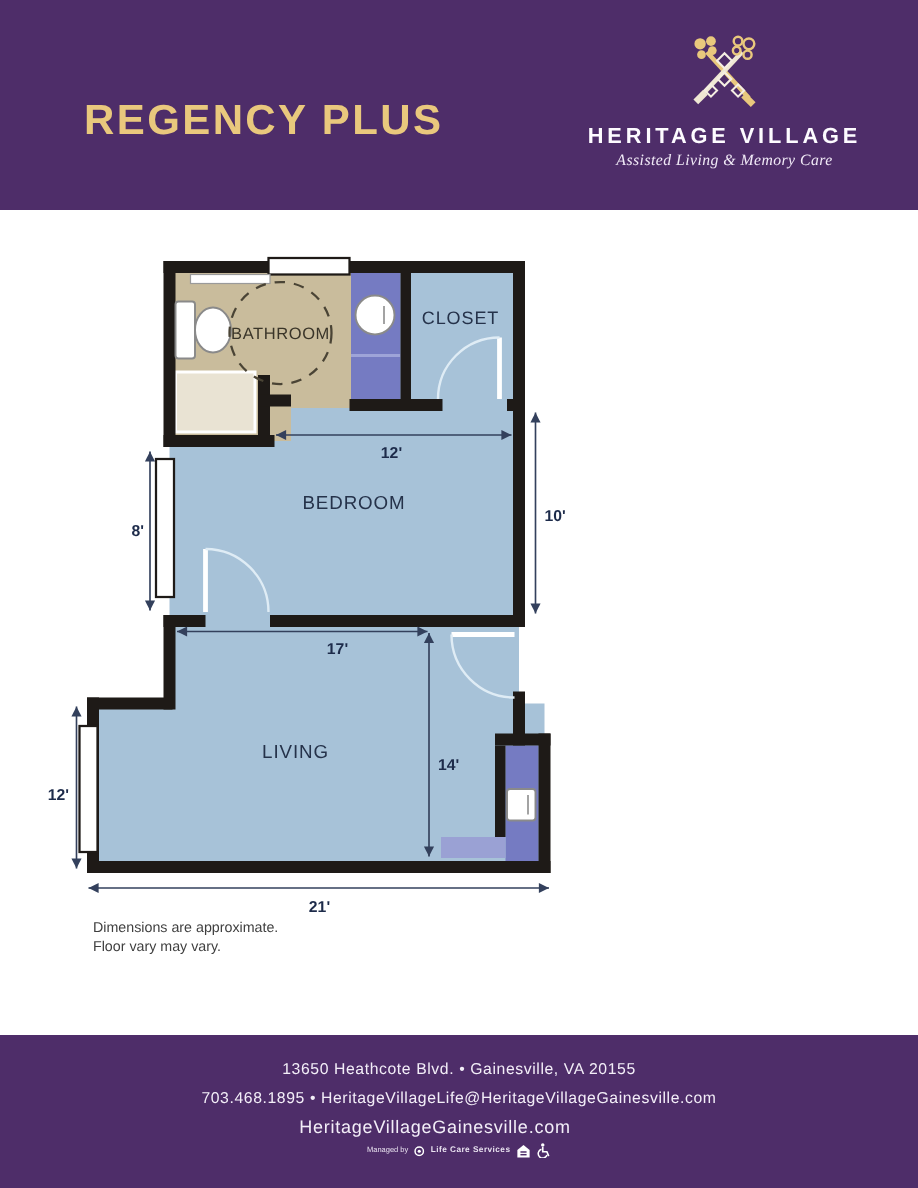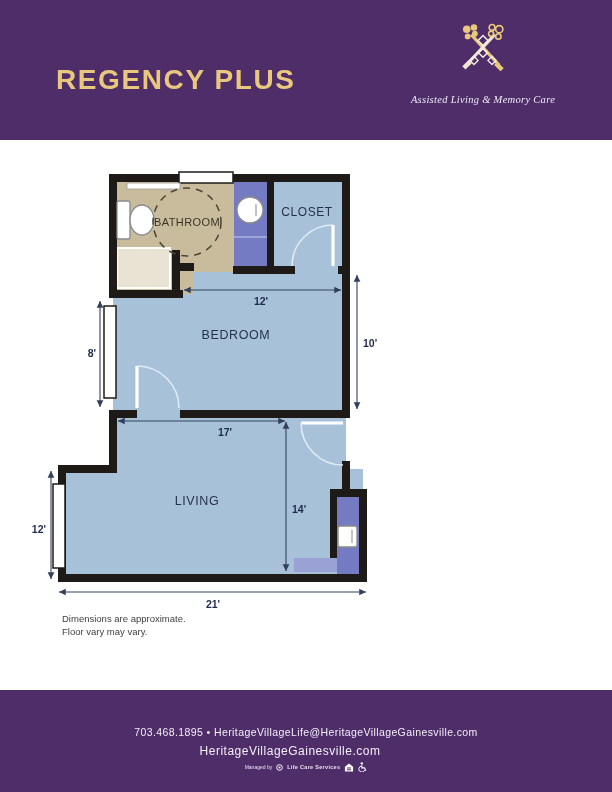--- a/index.html
+++ b/index.html
@@ -7,21 +7,21 @@
         font-family:"Liberation Sans",sans-serif;margin:0 auto;}
 
   
   .header{position:absolute;left:0;top:0;width:612px;height:140px;background:#4e2d69;}
   .plan-title{position:absolute;left:56px;top:64px;font-size:28px;font-weight:bold;
               color:#e9c87d;letter-spacing:1.6px;text-align:right;}
   .logo{position:absolute;left:383px;top:22px;width:200px;text-align:center;color:#fff;}
   .logo .keys{display:block;margin:0 auto;}
   .brand{font-size:14.5px;font-weight:600;letter-spacing:2.6px;color:#fdfbff;margin-top:5px;white-space:nowrap;}
   .tagline{font-family:"Liberation Serif",serif;font-style:italic;font-size:10.5px;
-           color:#f1eaf7;margin-top:16px;letter-spacing:0.3px;}
+           color:#f1eaf7;margin-top:3px;letter-spacing:0.3px;}
 
   
   .plan{position:absolute;left:30px;top:160px;}
   .room-label{font-family:"Liberation Sans",sans-serif;font-size:12.5px;fill:#25324a;letter-spacing:0.6px;}
   .bath-label{font-family:"Liberation Sans",sans-serif;font-size:11px;fill:#3a3529;letter-spacing:0.4px;}
   .dim-label{font-family:"Liberation Sans",sans-serif;font-size:10.5px;font-weight:bold;fill:#1d2b4a;}
   .dim-line{stroke:#33405c;stroke-width:1.1;}
   .wall{fill:#1e1a17;}
   .door{stroke:#ffffff;stroke-width:3.2;}
   .arc{stroke:#dfecf5;stroke-width:1.6;fill:none;}
@@ -67,20 +67,21 @@
         <circle cx="41" cy="13" r="2.8" fill="none" stroke="#e9c87d" stroke-width="1.8"></circle>
 
         <path d="M32 15 l5.5 5.5 -5.5 5.5 -5.5 -5.5 z" fill="none" stroke="#f4eee2" stroke-width="1.6"></path>
         <path d="M32 29 l5 5 -5 5 -5 -5 z" fill="none" stroke="#f4eee2" stroke-width="1.6"></path>
         <path d="M22 38 l4.5 4.5 -4.5 4.5 -4.5 -4.5 z" fill="none" stroke="#f4eee2" stroke-width="1.5"></path>
         <path d="M42 38 l4.5 4.5 -4.5 4.5 -4.5 -4.5 z" fill="none" stroke="#f4eee2" stroke-width="1.5"></path>
 
         <rect x="9" y="45" width="10" height="5" transform="rotate(-45 14 47)" fill="#efe7d3"></rect>
         <rect x="45" y="47" width="10" height="5" transform="rotate(45 50 49)" fill="#e9c87d"></rect>
       </svg>
+      <div class="brand">HERITAGE VILLAGE</div>
       <div class="tagline">Assisted Living &amp; Memory Care</div>
     </div>
   </div>
 
   <svg class="plan" width="350" height="480" viewBox="30 160 350 480">
     <defs>
       <marker id="da" viewBox="0 0 8 8" refX="7.5" refY="4" markerWidth="7" markerHeight="7" orient="auto-start-reverse">
         <path d="M7.5 4 L0.5 0.5 L0.5 7.5 z" fill="#33405c"></path>
       </marker>
     </defs>
@@ -166,20 +167,21 @@
     <text class="dim-label" x="46" y="533" text-anchor="end">12'</text>
     <text class="dim-label" x="213" y="608" text-anchor="middle">21'</text>
   </svg>
 
   <div class="notes">
     <div>Dimensions are approximate.</div>
     <div>Floor vary may vary.</div>
   </div>
 
   <div class="footer">
+    <div class="f-line1">13650 Heathcote Blvd. • Gainesville, VA 20155</div>
     <div class="f-line2">703.468.1895 • HeritageVillageLife@HeritageVillageGainesville.com</div>
     <div class="f-site">HeritageVillageGainesville.com</div>
     <div class="f-managed">
       <span>Managed by</span>
       <svg width="7" height="7" viewBox="0 0 10 10">
         <circle cx="5" cy="5" r="4" fill="none" stroke="#ffffff" stroke-width="1.4"></circle>
         <circle cx="5" cy="5" r="1.5" fill="#ffffff"></circle>
       </svg>
       <span class="lcs">Life Care Services</span>
       <svg width="10" height="9" viewBox="0 0 12 11">

